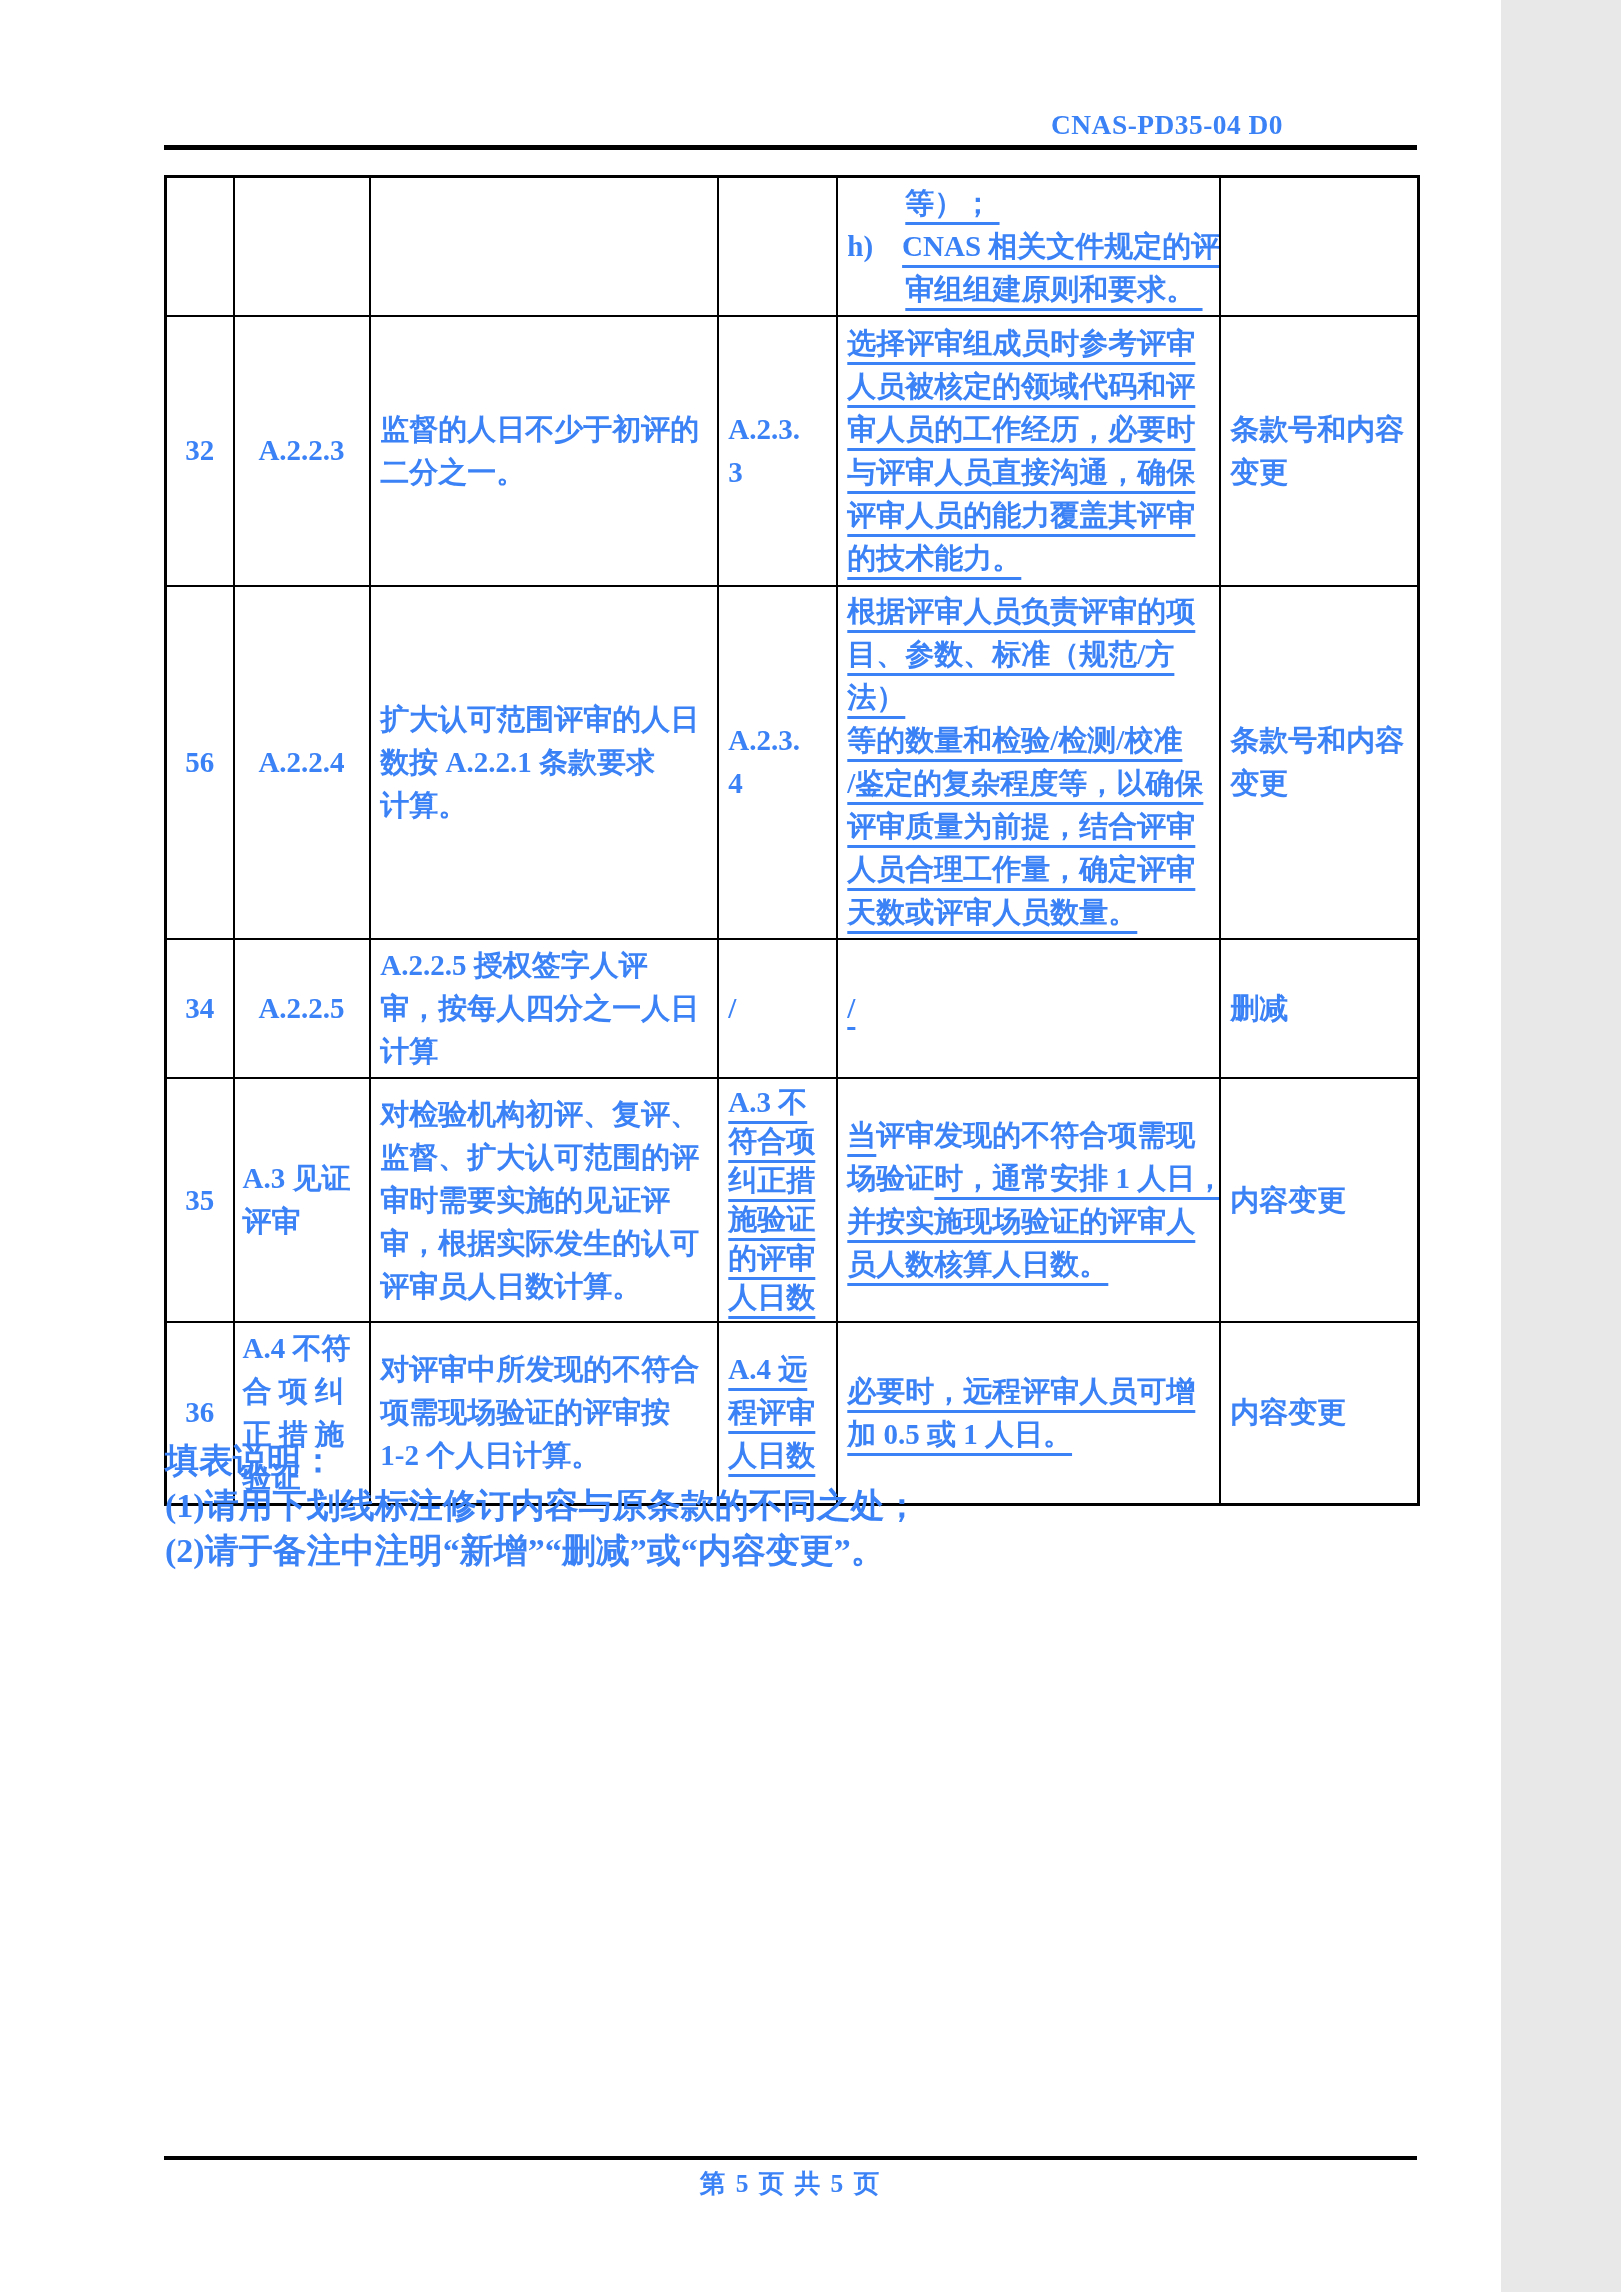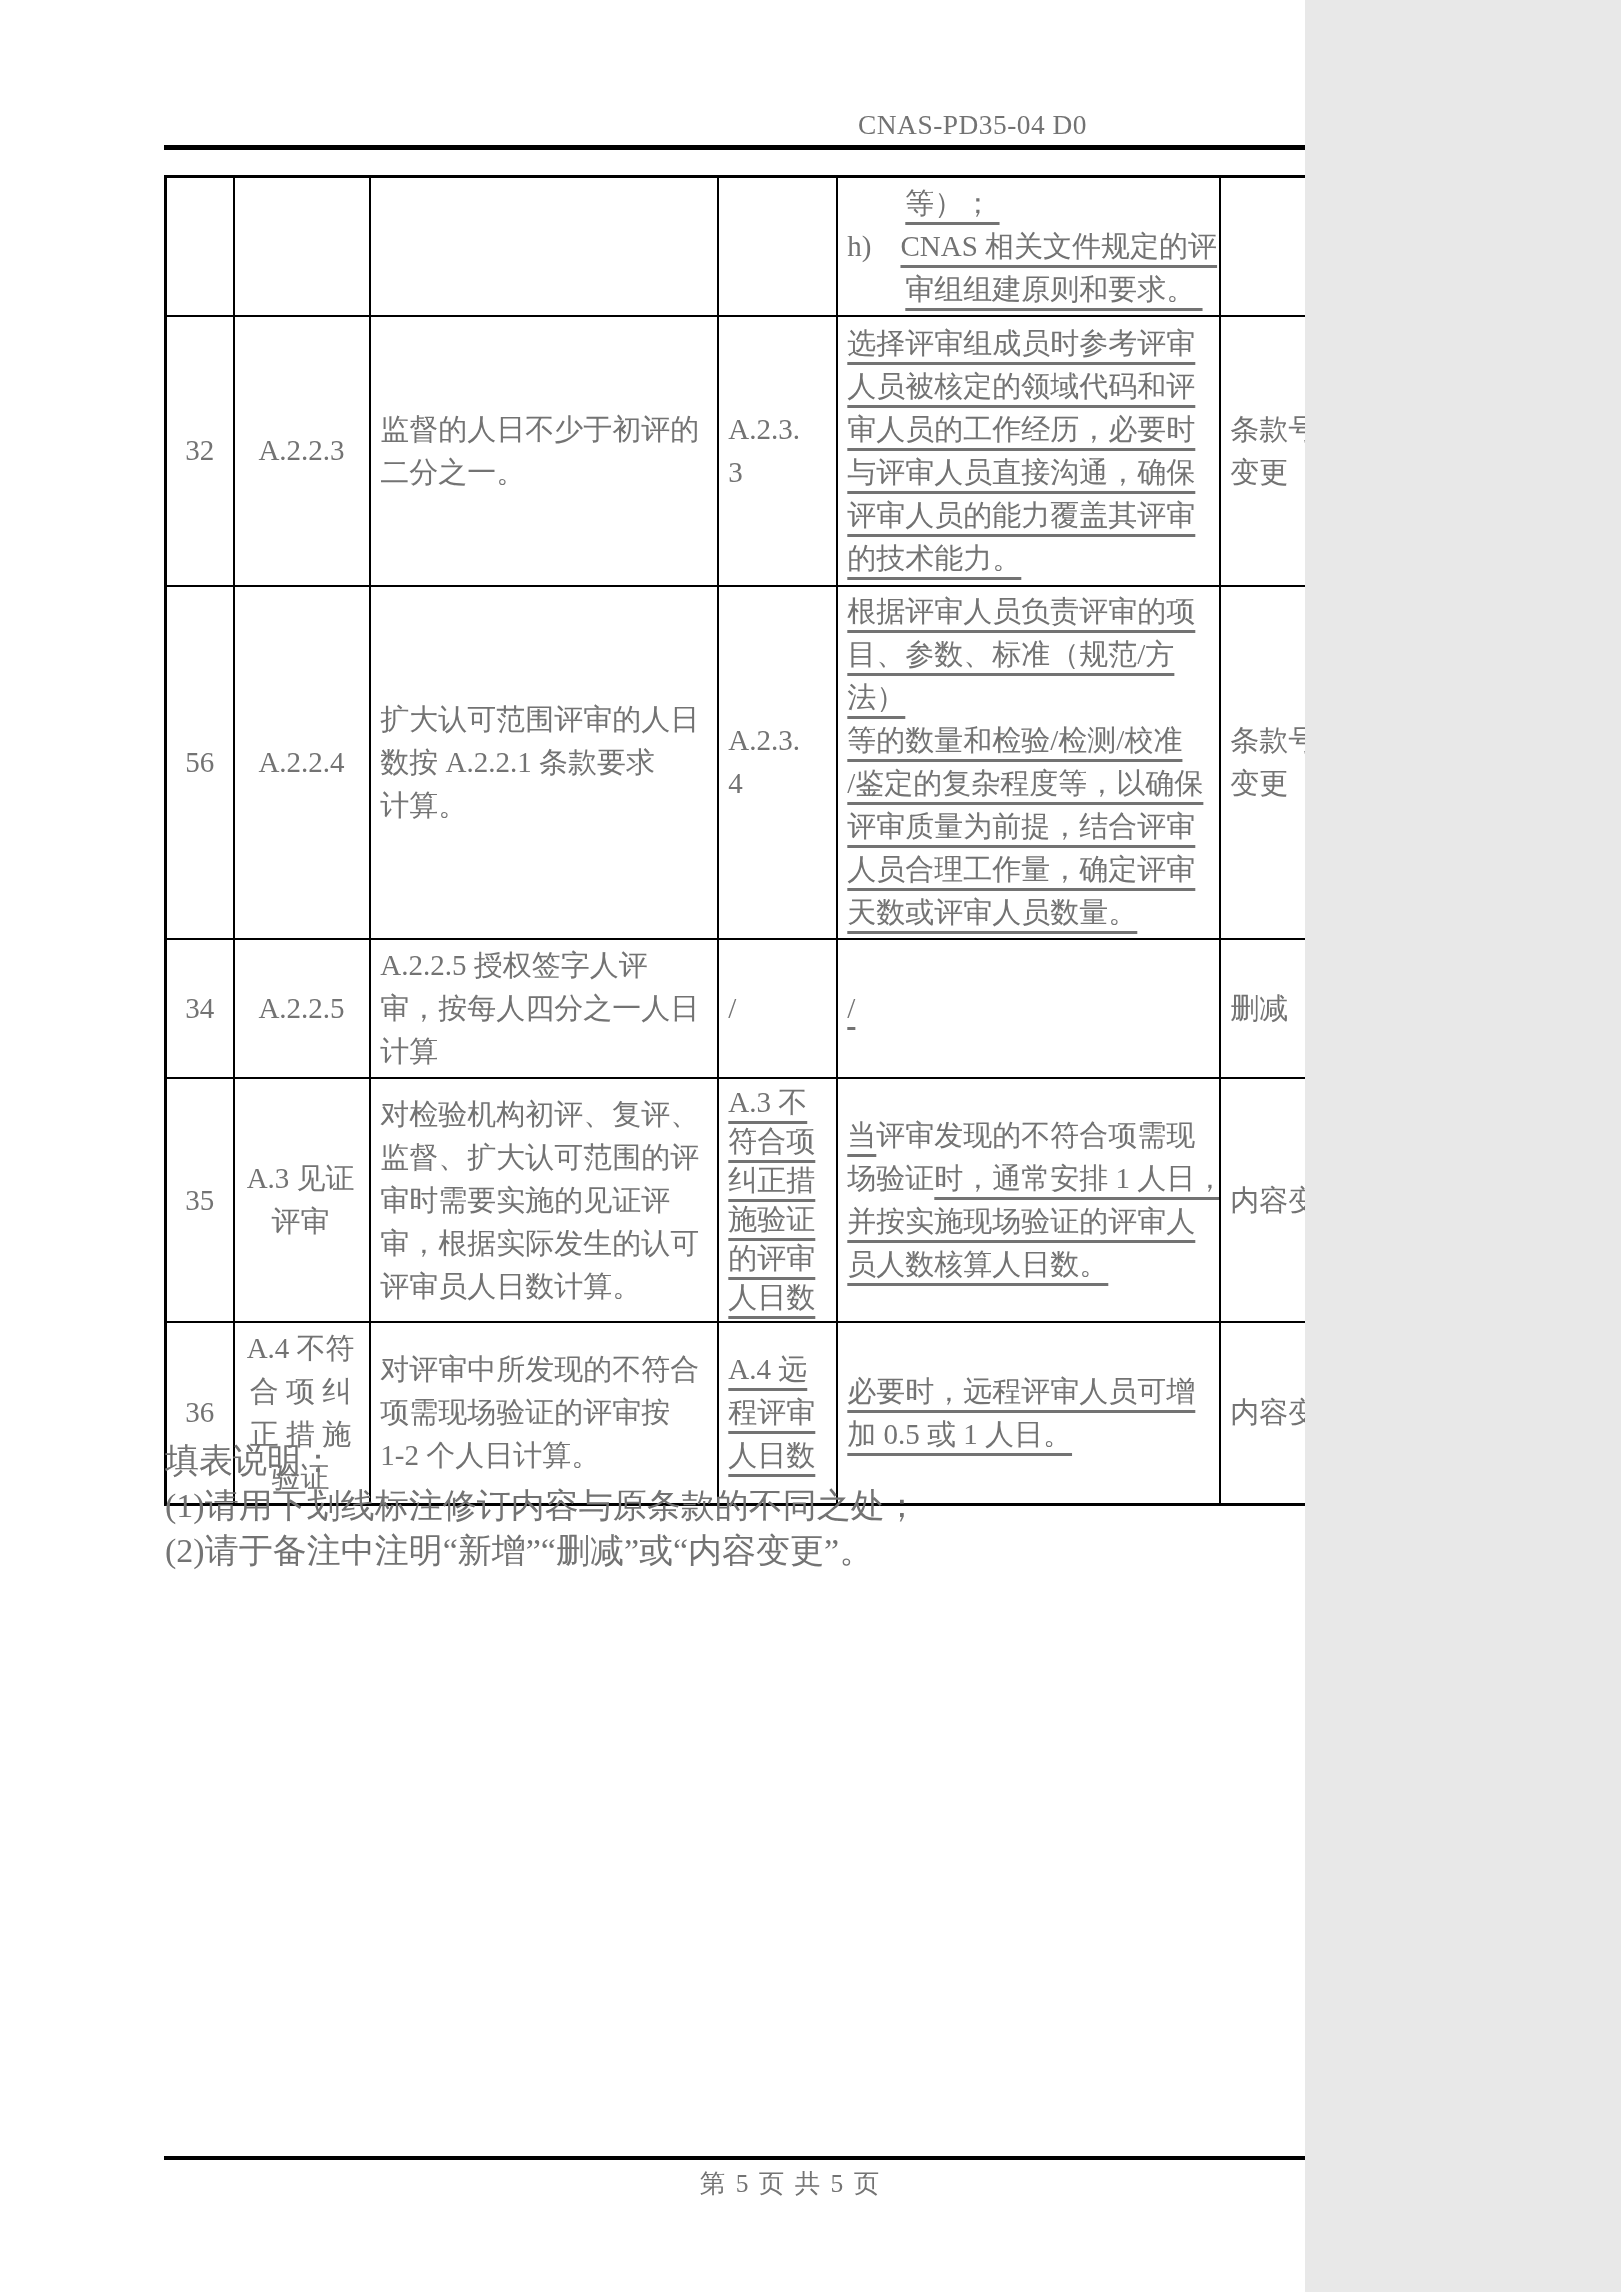--- a/index.html
+++ b/index.html
@@ -1,22 +1,23 @@
 <!DOCTYPE html>
 <html><head>
 <meta charset="utf-8">
 <style>
   html,body{margin:0;padding:0;background:#e8e8e8;}
   .page{
     position:relative;
-    width:1305px;height:2293px;
+    width:1501px;height:2293px;
     background:#ffffff;
     font-family:"Liberation Serif","DejaVu Serif",serif;
-    color:#737373;
+    color:#3b82f6;
     overflow:hidden;
+    font-weight:bold;
   }
   
   .doc-code{
     position:absolute;
     top:110px;right:218px;
     font-size:27.4px;
     letter-spacing:0.5px;
   }
   .header-rule{
     position:absolute;
@@ -45,21 +46,21 @@
     overflow:hidden;
   }
   .pl{white-space:pre-line;}
   .u{
     text-decoration:underline;
     text-decoration-thickness:2.9px;
     text-underline-offset:8.8px;
   }
   td.c-no{text-align:center;}
   td.c-clause{text-align:center;}
-  td.c-clause.left{text-align:center;padding-left:8px;}
+  td.c-clause.left{text-align:left;padding-left:8px;}
   td.c-orig{text-align:left;}
   td.c-newno{text-align:left;}
   td.c-new{text-align:left;padding-left:11.8px;}
   td.c-remark{}
   tr.h-cont td{height:122px;}
   tr.h-32 td{height:260px;}
   tr.h-33 td{height:301px;}
   tr.h-34 td{height:126px;}
   tr.h-35 td{height:233px;}
   tr.h-36 td{height:168px;}

